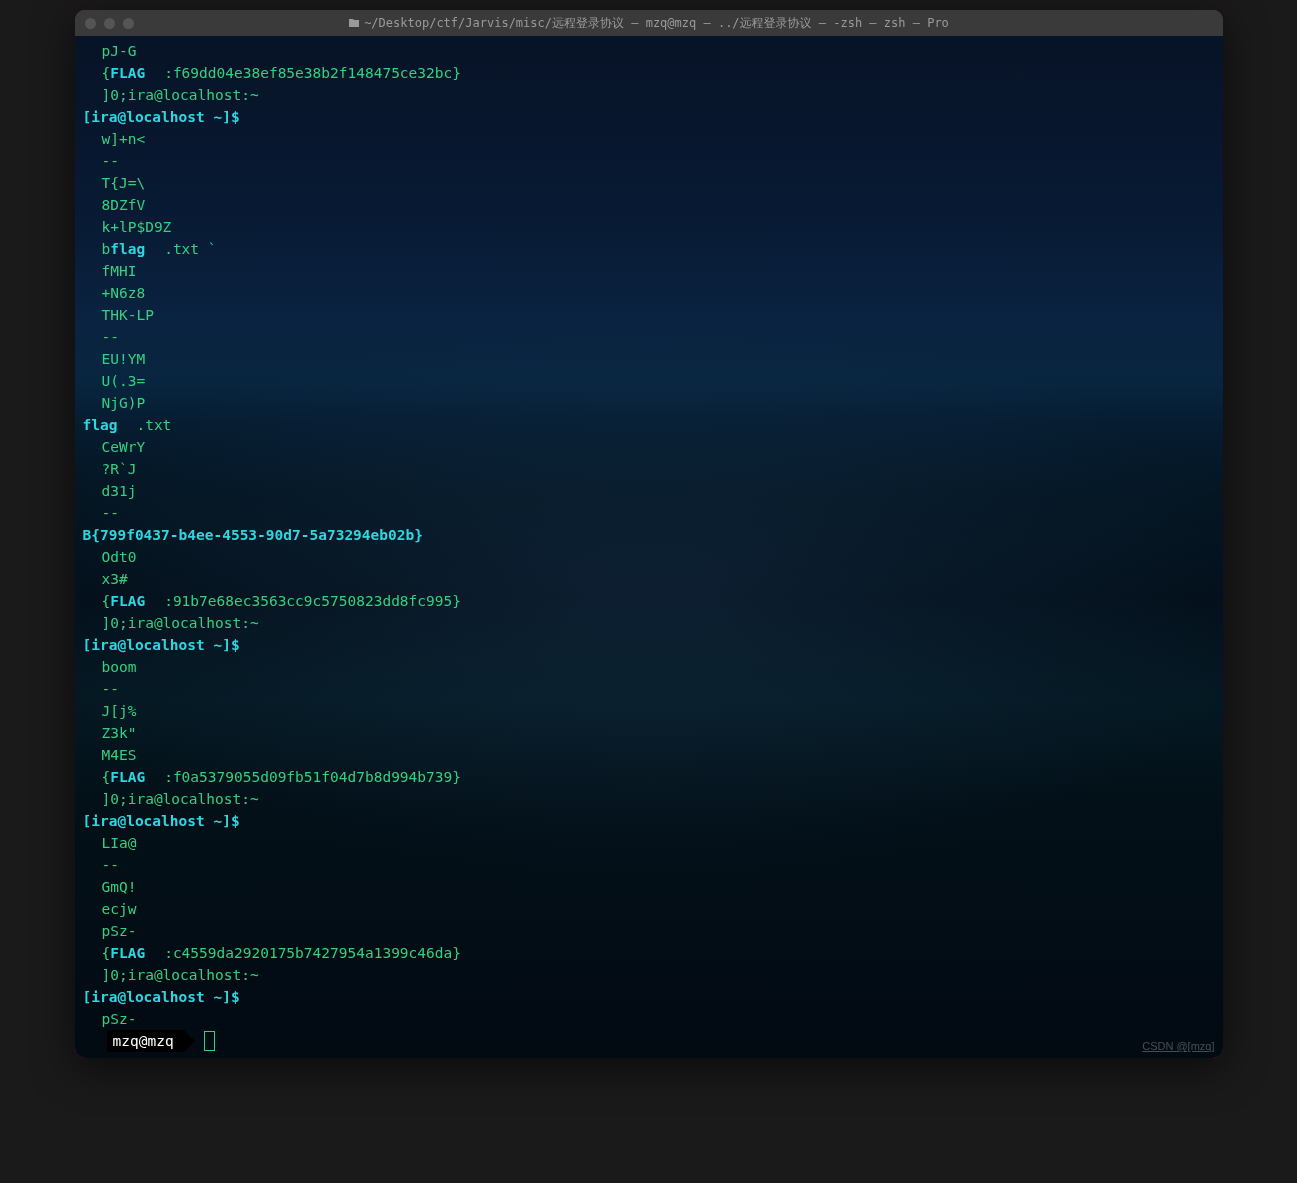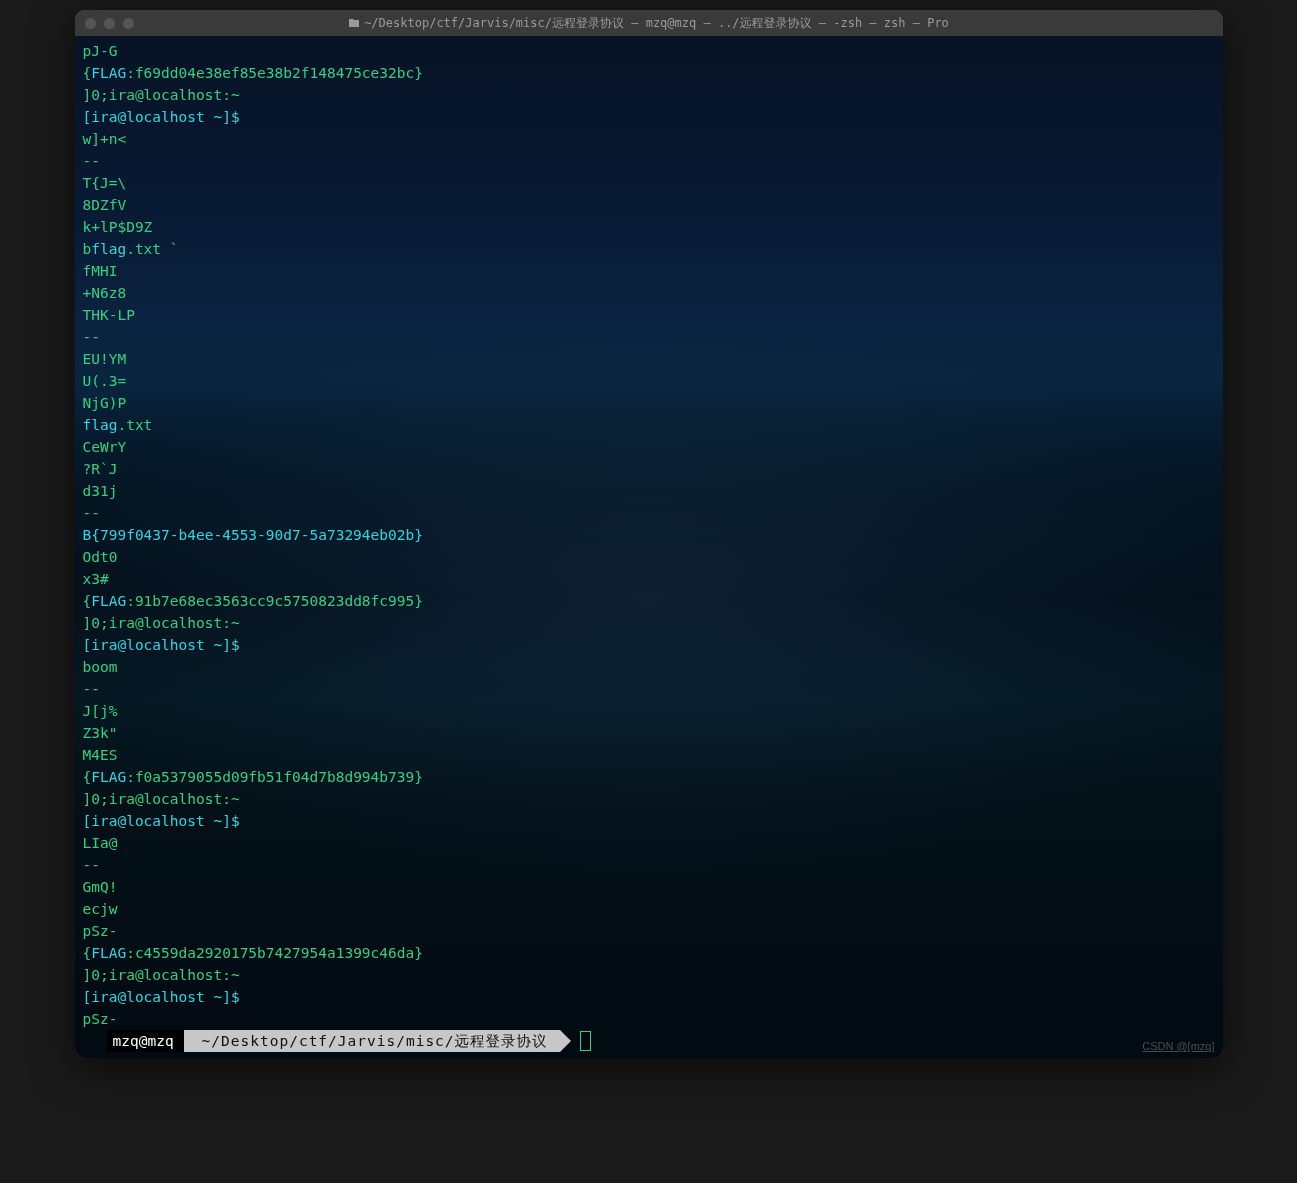--- a/index.html
+++ b/index.html
@@ -35,22 +35,22 @@
     color:#35d07f;
     background:
       radial-gradient(ellipse 900px 400px at 50% 55%, rgba(30,60,90,.35), transparent 70%),
       linear-gradient(to bottom,
         #071326 0%, #081a34 18%, #0a2340 28%,
         #08253f 34%, #061c30 38%,
         #041522 45%, #030f1a 55%,
         #041822 65%, #031018 75%,
         #020a12 100%);
   }
-  .green{color:#35d07f;}
-  .cyan{color:#2fd6e0;}
+  .green{color:#35d07f;margin-left:19px;}
+  .cyan{color:#2fd6e0;font-weight:bold;}
   .prompt-line{
     position:absolute;left:8px;right:8px;bottom:6px;
     display:flex;align-items:center;
     font-size:14.5px;
     height:22px;
   }
   .seg-user{
     background:#000;color:#fff;padding:0 10px 0 6px;
     position:relative;height:22px;line-height:22px;margin-left:24px;
   }
@@ -94,20 +94,17 @@
       <span>~/Desktop/ctf/Jarvis/misc/远程登录协议 — mzq@mzq — ../远程登录协议 — -zsh — zsh — Pro</span>
     </div>
   </div>
 
   <div class="term" id="term"><div><span class="green">pJ-G</span></div><div><span class="green">{</span><span class="cyan">FLAG</span><span class="green">:f69dd04e38ef85e38b2f148475ce32bc}</span></div><div><span class="green">]0;ira@localhost:~</span></div><div><span class="cyan">[ira@localhost ~]$</span></div><div><span class="green">w]+n&lt;</span></div><div><span class="green">--</span></div><div><span class="green">T{J=\</span></div><div><span class="green">8DZfV</span></div><div><span class="green">k+lP$D9Z</span></div><div><span class="green">b</span><span class="cyan">flag</span><span class="green">.txt `</span></div><div><span class="green">fMHI</span></div><div><span class="green">+N6z8</span></div><div><span class="green">THK-LP</span></div><div><span class="green">--</span></div><div><span class="green">EU!YM</span></div><div><span class="green">U(.3=</span></div><div><span class="green">NjG)P</span></div><div><span class="cyan">flag</span><span class="green">.txt</span></div><div><span class="green">CeWrY</span></div><div><span class="green">?R`J</span></div><div><span class="green">d31j</span></div><div><span class="green">--</span></div><div><span class="cyan">B{799f0437-b4ee-4553-90d7-5a73294eb02b}</span></div><div><span class="green">Odt0</span></div><div><span class="green">x3#</span></div><div><span class="green">{</span><span class="cyan">FLAG</span><span class="green">:91b7e68ec3563cc9c5750823dd8fc995}</span></div><div><span class="green">]0;ira@localhost:~</span></div><div><span class="cyan">[ira@localhost ~]$</span></div><div><span class="green">boom</span></div><div><span class="green">--</span></div><div><span class="green">J[j%</span></div><div><span class="green">Z3k"</span></div><div><span class="green">M4ES</span></div><div><span class="green">{</span><span class="cyan">FLAG</span><span class="green">:f0a5379055d09fb51f04d7b8d994b739}</span></div><div><span class="green">]0;ira@localhost:~</span></div><div><span class="cyan">[ira@localhost ~]$</span></div><div><span class="green">LIa@</span></div><div><span class="green">--</span></div><div><span class="green">GmQ!</span></div><div><span class="green">ecjw</span></div><div><span class="green">pSz-</span></div><div><span class="green">{</span><span class="cyan">FLAG</span><span class="green">:c4559da2920175b7427954a1399c46da}</span></div><div><span class="green">]0;ira@localhost:~</span></div><div><span class="cyan">[ira@localhost ~]$</span></div><div><span class="green">pSz-</span></div></div>
 
   <div class="prompt-line">
     <div class="seg-user">
       <span>mzq@mzq</span>
     </div>
-    <div class="seg-path">
-      <span>~/Desktop/ctf/Jarvis/misc/远程登录协议</span>
-    </div>
     <div class="cursor-box"></div>
   </div>
 
   <div class="watermark">CSDN @[mzq]</div>
 </div>
 
 </body></html>

